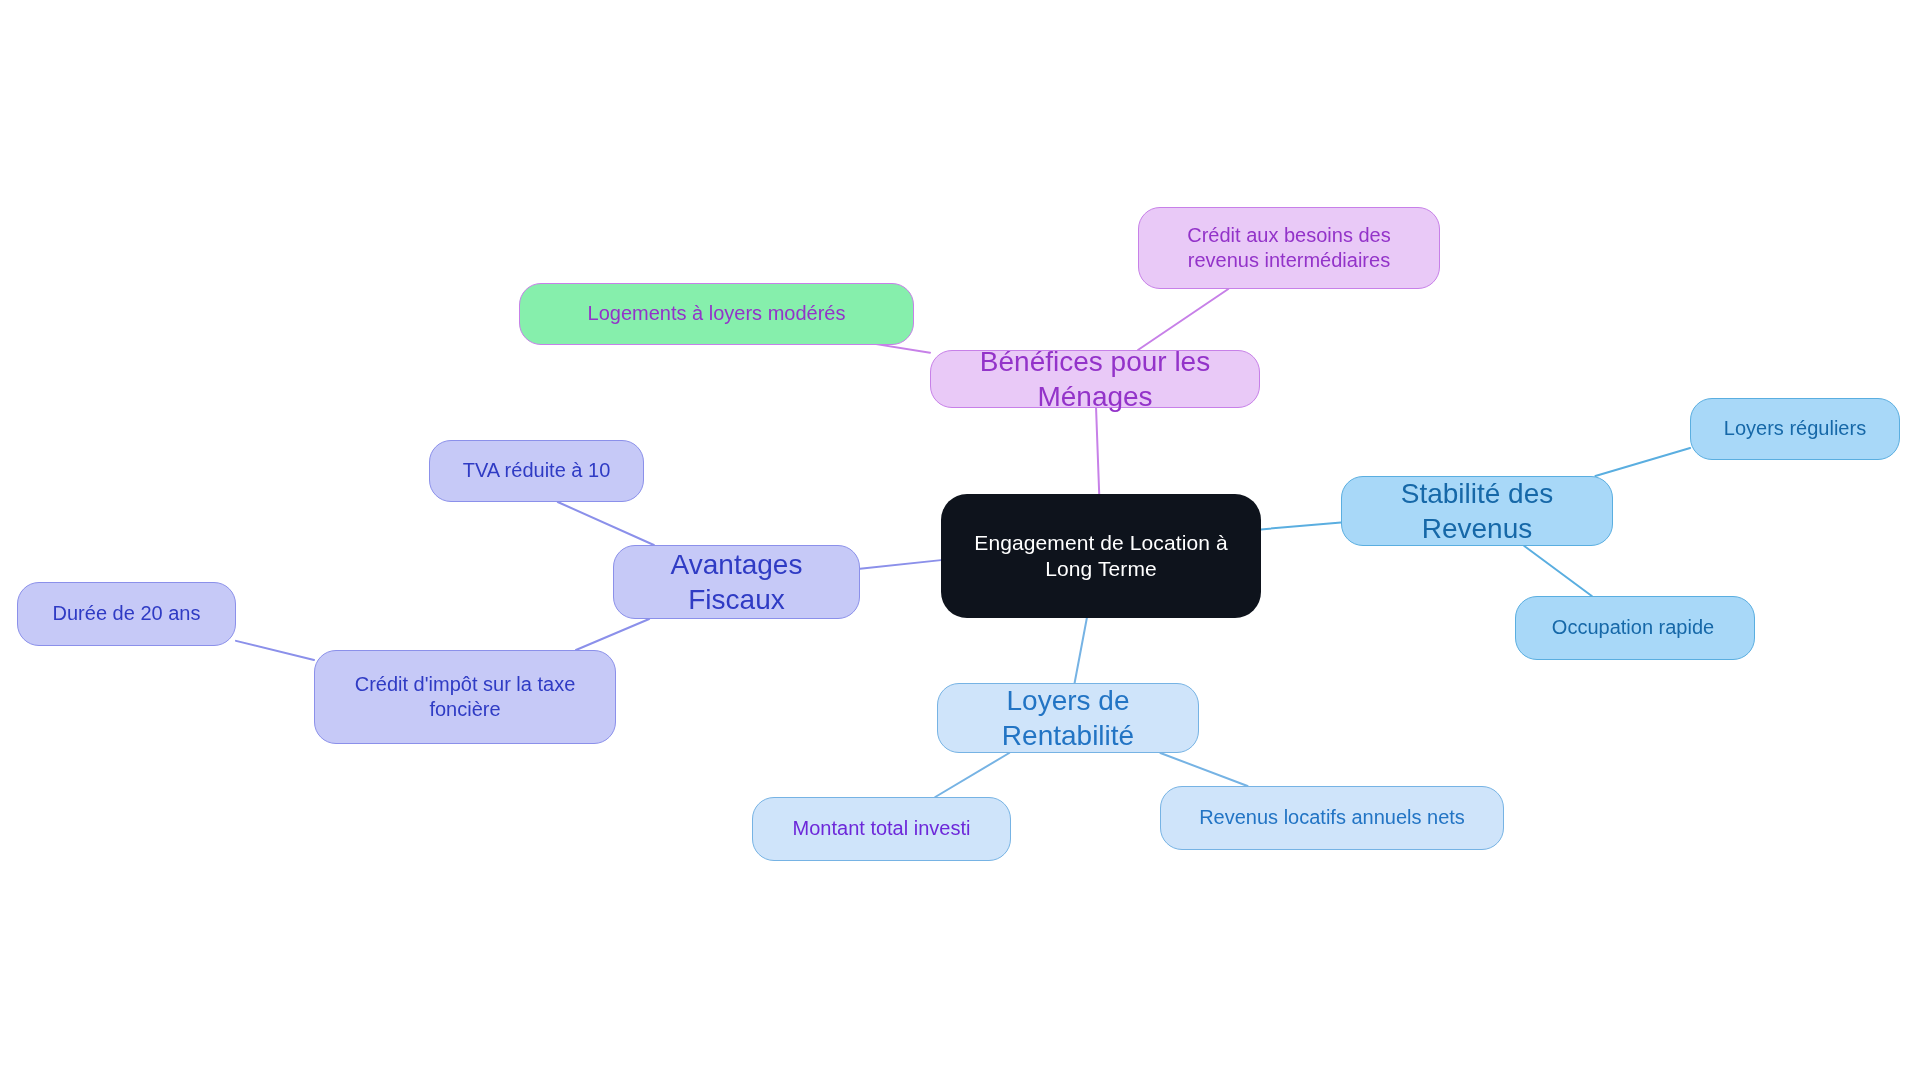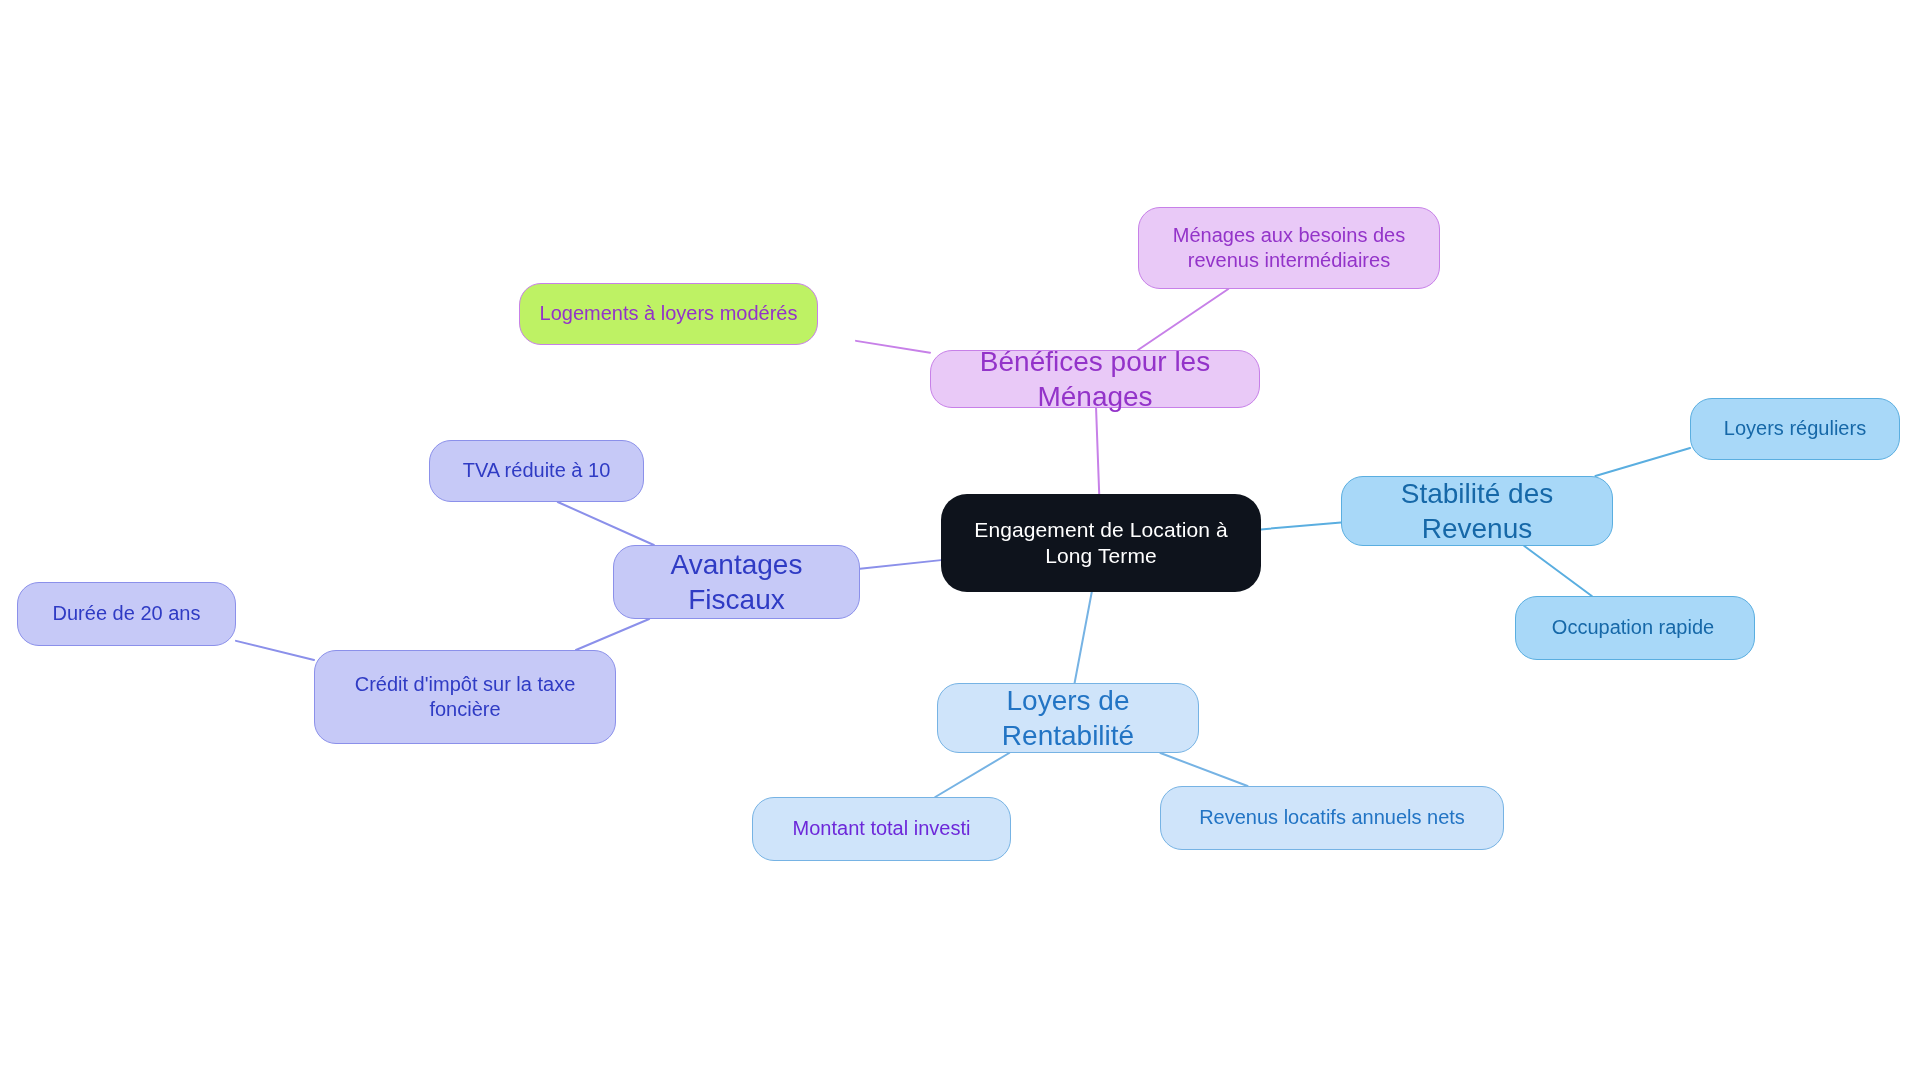--- a/index.html
+++ b/index.html
@@ -64,25 +64,25 @@
       <line x1="649.1478260869566" y1="619" x2="575.9608695652174" y2="650" stroke="#8b90ea" stroke-width="2" stroke-linecap="round"></line>
       <line x1="314" y1="659.9748892171344" x2="236" y2="640.8493353028065" stroke="#8b90ea" stroke-width="2" stroke-linecap="round"></line>
       <line x1="1261" y1="529.3829787234042" x2="1341" y2="522.5744680851063" stroke="#5aaee0" stroke-width="2" stroke-linecap="round"></line>
       <line x1="1595.404255319149" y1="476" x2="1690.127659574468" y2="448" stroke="#5aaee0" stroke-width="2" stroke-linecap="round"></line>
       <line x1="1524.2649572649573" y1="546" x2="1591.7863247863247" y2="596" stroke="#5aaee0" stroke-width="2" stroke-linecap="round"></line>
       <line x1="1091.76" y1="592" x2="1074.6" y2="683" stroke="#76b3e4" stroke-width="2" stroke-linecap="round"></line>
       <line x1="1009.1936936936937" y1="753" x2="935.2657657657658" y2="797" stroke="#76b3e4" stroke-width="2" stroke-linecap="round"></line>
       <line x1="1160.4" y1="753" x2="1247.52" y2="786" stroke="#76b3e4" stroke-width="2" stroke-linecap="round"></line>
     </svg>
   <div id="node-layer">
-      <div class="node root" style="left: 941px; top: 494px; width: 320px; height: 98px; background: rgb(14, 19, 28); border-color: rgb(14, 19, 28); color: rgb(255, 255, 255);">Engagement de Location à
+      <div class="node root" style="left: 941px; top: 494px; width: 320px; height: 124px; background: rgb(14, 19, 28); border-color: rgb(14, 19, 28); color: rgb(255, 255, 255);">Engagement de Location à
 Long Terme</div>
       <div class="node lvl1" style="left: 930px; top: 350px; width: 330px; height: 58px; background: rgb(233, 201, 247); border-color: rgb(199, 128, 232); color: rgb(147, 51, 201);">Bénéfices pour les Ménages</div>
-      <div class="node lvl2" style="left: 519px; top: 283px; width: 299px; height: 62px; background: #bef264; border-color: rgb(199, 128, 232); color: rgb(147, 51, 201);">Logements à loyers modérés</div>
-      <div class="node lvl2" style="left: 1138px; top: 207px; width: 302px; height: 82px; background: rgb(233, 201, 247); border-color: rgb(199, 128, 232); color: rgb(147, 51, 201);">Ménages aux besoins des
+      <div class="node lvl2" style="left: 519px; top: 283px; width: 395px; height: 62px; background: #86efac; border-color: rgb(199, 128, 232); color: rgb(147, 51, 201);">Logements à loyers modérés</div>
+      <div class="node lvl2" style="left: 1138px; top: 207px; width: 302px; height: 82px; background: rgb(233, 201, 247); border-color: rgb(199, 128, 232); color: rgb(147, 51, 201);">Crédit aux besoins des
 revenus intermédiaires</div>
       <div class="node lvl1" style="left: 613px; top: 545px; width: 247px; height: 74px; background: rgb(198, 201, 247); border-color: rgb(139, 144, 234); color: rgb(47, 59, 196);">Avantages Fiscaux</div>
       <div class="node lvl2" style="left: 381px; top: 440px; width: 215px; height: 62px; background: rgb(198, 201, 247); border-color: rgb(139, 144, 234); color: rgb(47, 59, 196); margin-left: 48px;">TVA réduite à 10</div>
       <div class="node lvl2" style="left: 314px; top: 650px; width: 302px; height: 94px; background: rgb(198, 201, 247); border-color: rgb(139, 144, 234); color: rgb(47, 59, 196);">Crédit d'impôt sur la taxe
 foncière</div>
       <div class="node lvl2" style="left: 17px; top: 582px; width: 219px; height: 64px; background: rgb(198, 201, 247); border-color: rgb(139, 144, 234); color: rgb(47, 59, 196);">Durée de 20 ans</div>
       <div class="node lvl1" style="left: 1341px; top: 476px; width: 272px; height: 70px; background: rgb(168, 216, 248); border-color: rgb(90, 174, 224); color: rgb(22, 104, 168);">Stabilité des Revenus</div>
       <div class="node lvl2" style="left: 1690px; top: 386px; width: 210px; height: 62px; background: rgb(168, 216, 248); border-color: rgb(90, 174, 224); color: rgb(22, 104, 168); margin-top: 12px;">Loyers réguliers</div>
       <div class="node lvl2" style="left: 1515px; top: 596px; width: 240px; height: 64px; background: rgb(168, 216, 248); border-color: rgb(90, 174, 224); color: rgb(22, 104, 168); padding-left: 12px;">Occupation rapide</div>
       <div class="node lvl1" style="left: 937px; top: 683px; width: 262px; height: 70px; background: rgb(207, 228, 250); border-color: rgb(118, 179, 228); color: rgb(34, 116, 196);">Loyers de Rentabilité</div>

